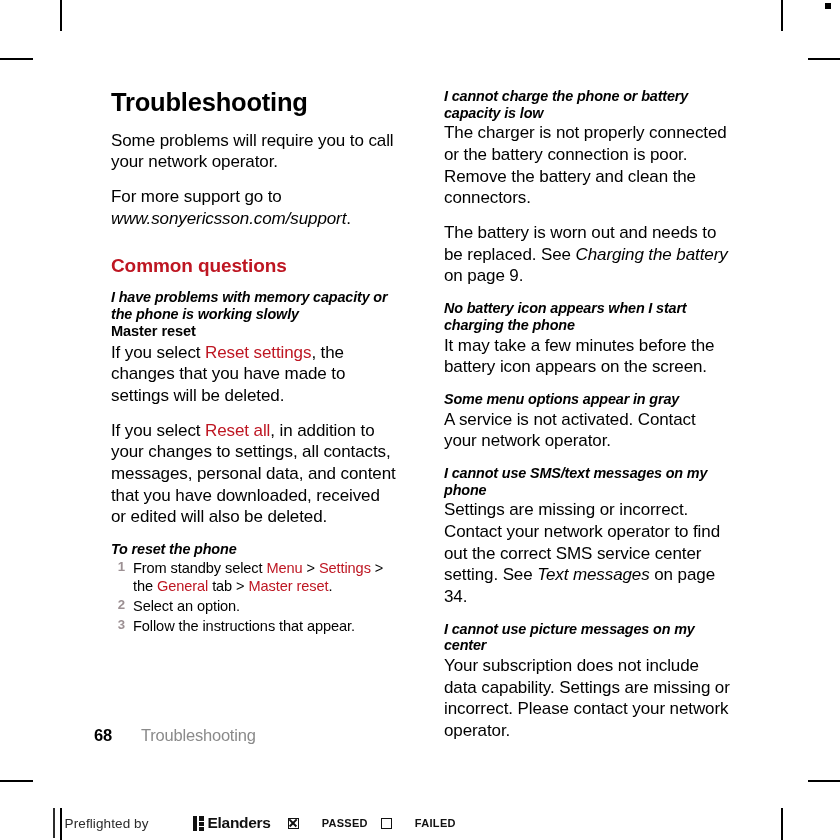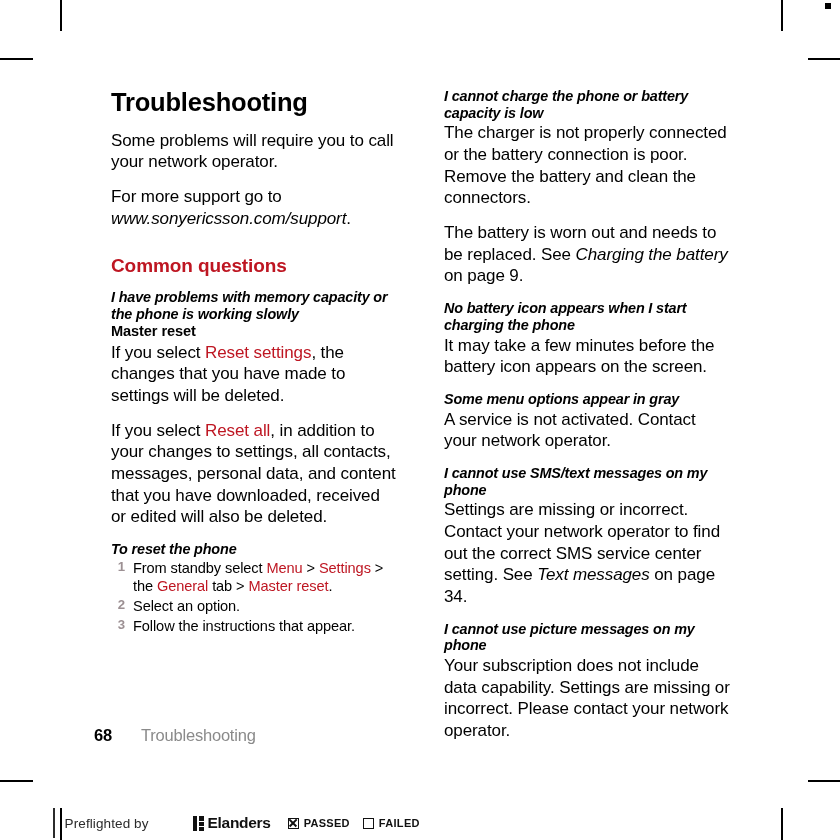--- a/index.html
+++ b/index.html
@@ -217,20 +217,21 @@
     background: #111;
   }
   .pf-box.checked::before { transform: rotate(45deg); }
   .pf-box.checked::after  { transform: rotate(-45deg); }
   .pf-label {
     font-size: 11px;
     font-weight: bold;
     color: #111;
     letter-spacing: 0.3px;
     margin-right: 13px;
+    margin-left: 18px;
   }
 </style>
 </head>
 <body>
 
 <div class="crop crop-tl-v"></div>
 <div class="crop crop-tl-h"></div>
 <div class="crop crop-tr-v"></div>
 <div class="crop crop-tr-h"></div>
 <div class="crop crop-bl-h"></div>
@@ -283,21 +284,21 @@
 
       <h3 class="q">No battery icon appears when I start charging the phone</h3>
       <p class="body">It may take a few minutes before the battery icon appears on the screen.</p>
 
       <h3 class="q">Some menu options appear in gray</h3>
       <p class="body">A service is not activated. Contact your network operator.</p>
 
       <h3 class="q">I cannot use SMS/text messages on my phone</h3>
       <p class="body"><span>Settings are missing or incorrect. Contact your network operator to find out the correct SMS service center setting. See </span><span class="ital">Text messages</span><span> on page 34.</span></p>
 
-      <h3 class="q">I cannot use picture messages on my phone</h3>
+      <h3 class="q">I cannot use picture messages on my center</h3>
       <p class="body last">Your subscription does not include data capability. Settings are missing or incorrect. Please contact your network operator.</p>
 
     </div>
   </div>
 
   <div class="footer">
     <span class="folio">68</span>
     <span class="runhead">Troubleshooting</span>
   </div>
 

